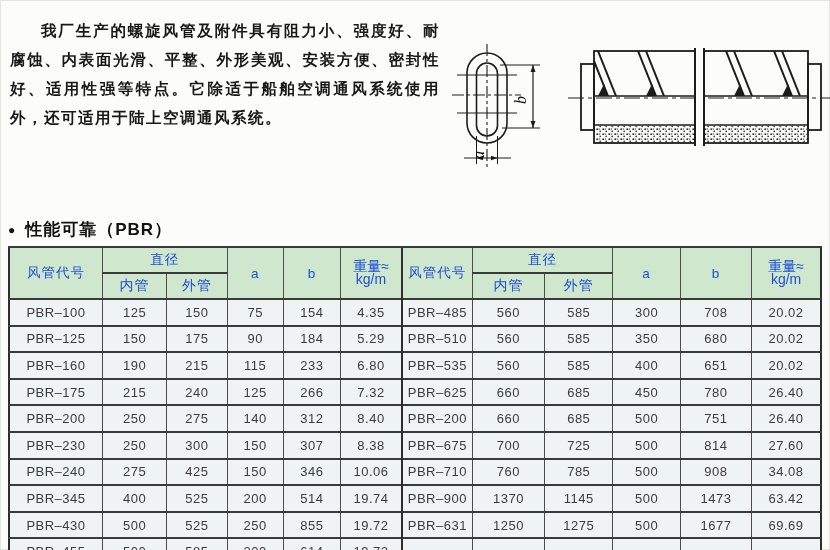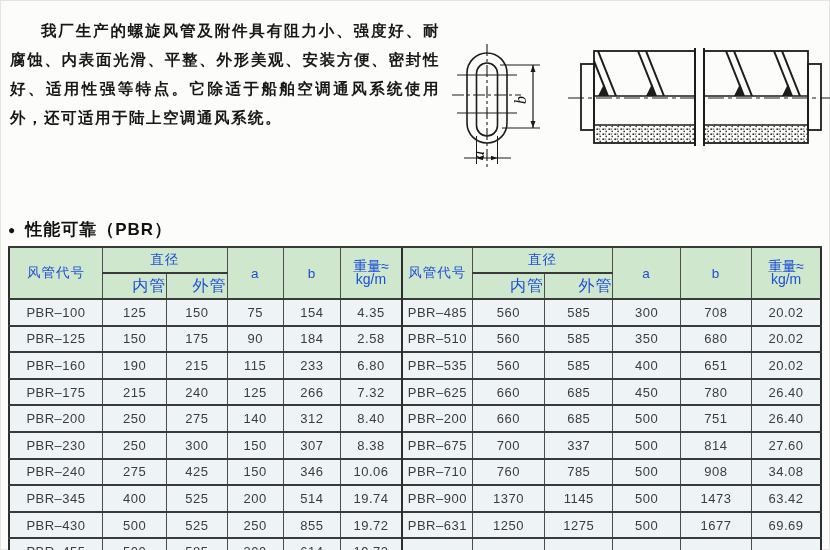--- a/index.html
+++ b/index.html
@@ -44,21 +44,21 @@
   }
   .pbr-table{border:2px solid #2e2e2e;}
   .pbr-table th{
     background:#cfe7cc;
     font-weight:normal;font-size:13.5px;color:#1d4ed8;
     height:24px;letter-spacing:1px;
   }
   .pbr-table td{background:#eef3f6;height:24.6px;letter-spacing:.5px;}
   .pbr-table .half-split{border-left:2px solid #2e2e2e;}
   .pbr-table .wt span{display:block;line-height:13px;font-size:14px;letter-spacing:0;}
-  .pbr-table .sub th{font-size:16px;text-align:right;}
+  .pbr-table .sub th{font-size:14px;}
 </style>
 </head>
 <body>
 
 <div class="page">
 
   <div class="intro">
     <p>我厂生产的螺旋风管及附件具有阻力小、强度好、耐腐蚀、内表面光滑、平整、外形美观、安装方便、密封性好、适用性强等特点。它除适于船舶空调通风系统使用外，还可适用于陆上空调通风系统。</p>
   </div>
 
@@ -198,21 +198,21 @@
           <td>300</td>
           <td>708</td>
           <td>20.02</td>
         </tr>
         <tr>
           <td>PBR–125</td>
           <td>150</td>
           <td>175</td>
           <td>90</td>
           <td>184</td>
-          <td>2.58</td>
+          <td>5.29</td>
           <td class="half-split">PBR–510</td>
           <td>560</td>
           <td>585</td>
           <td>350</td>
           <td>680</td>
           <td>20.02</td>
         </tr>
         <tr>
           <td>PBR–160</td>
           <td>190</td>
@@ -257,21 +257,21 @@
         </tr>
         <tr>
           <td>PBR–230</td>
           <td>250</td>
           <td>300</td>
           <td>150</td>
           <td>307</td>
           <td>8.38</td>
           <td class="half-split">PBR–675</td>
           <td>700</td>
-          <td>337</td>
+          <td>725</td>
           <td>500</td>
           <td>814</td>
           <td>27.60</td>
         </tr>
         <tr>
           <td>PBR–240</td>
           <td>275</td>
           <td>425</td>
           <td>150</td>
           <td>346</td>

